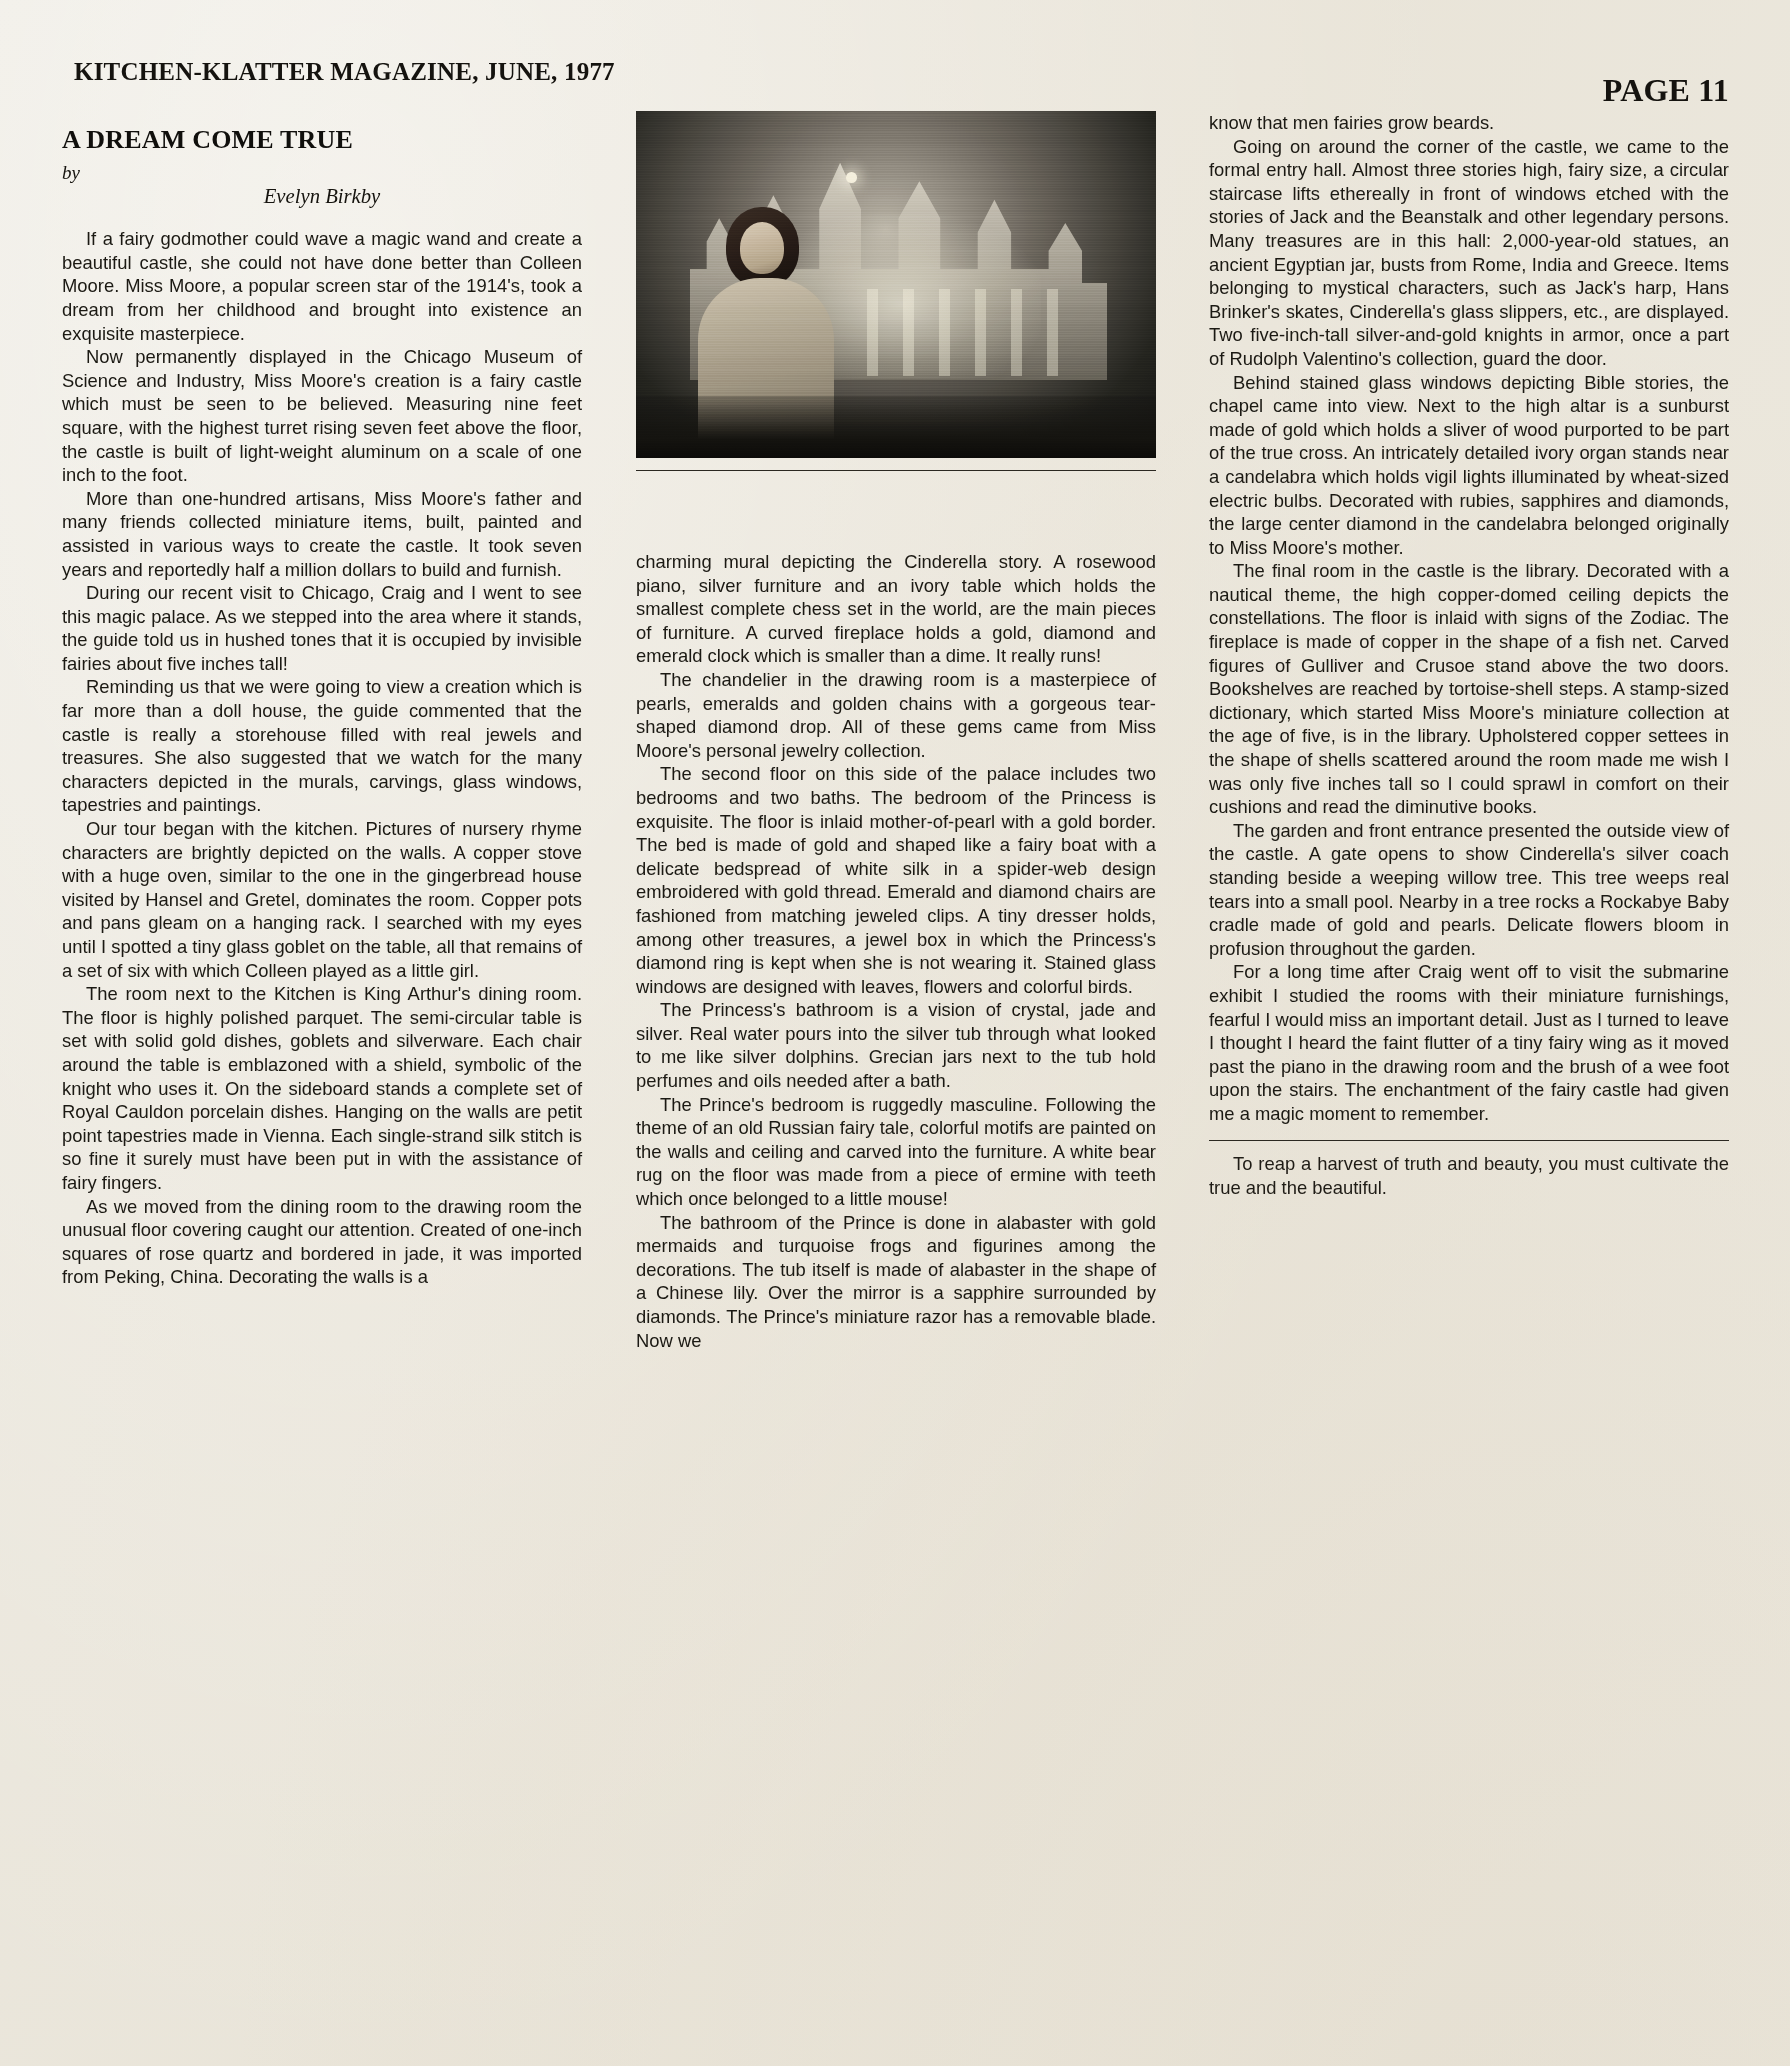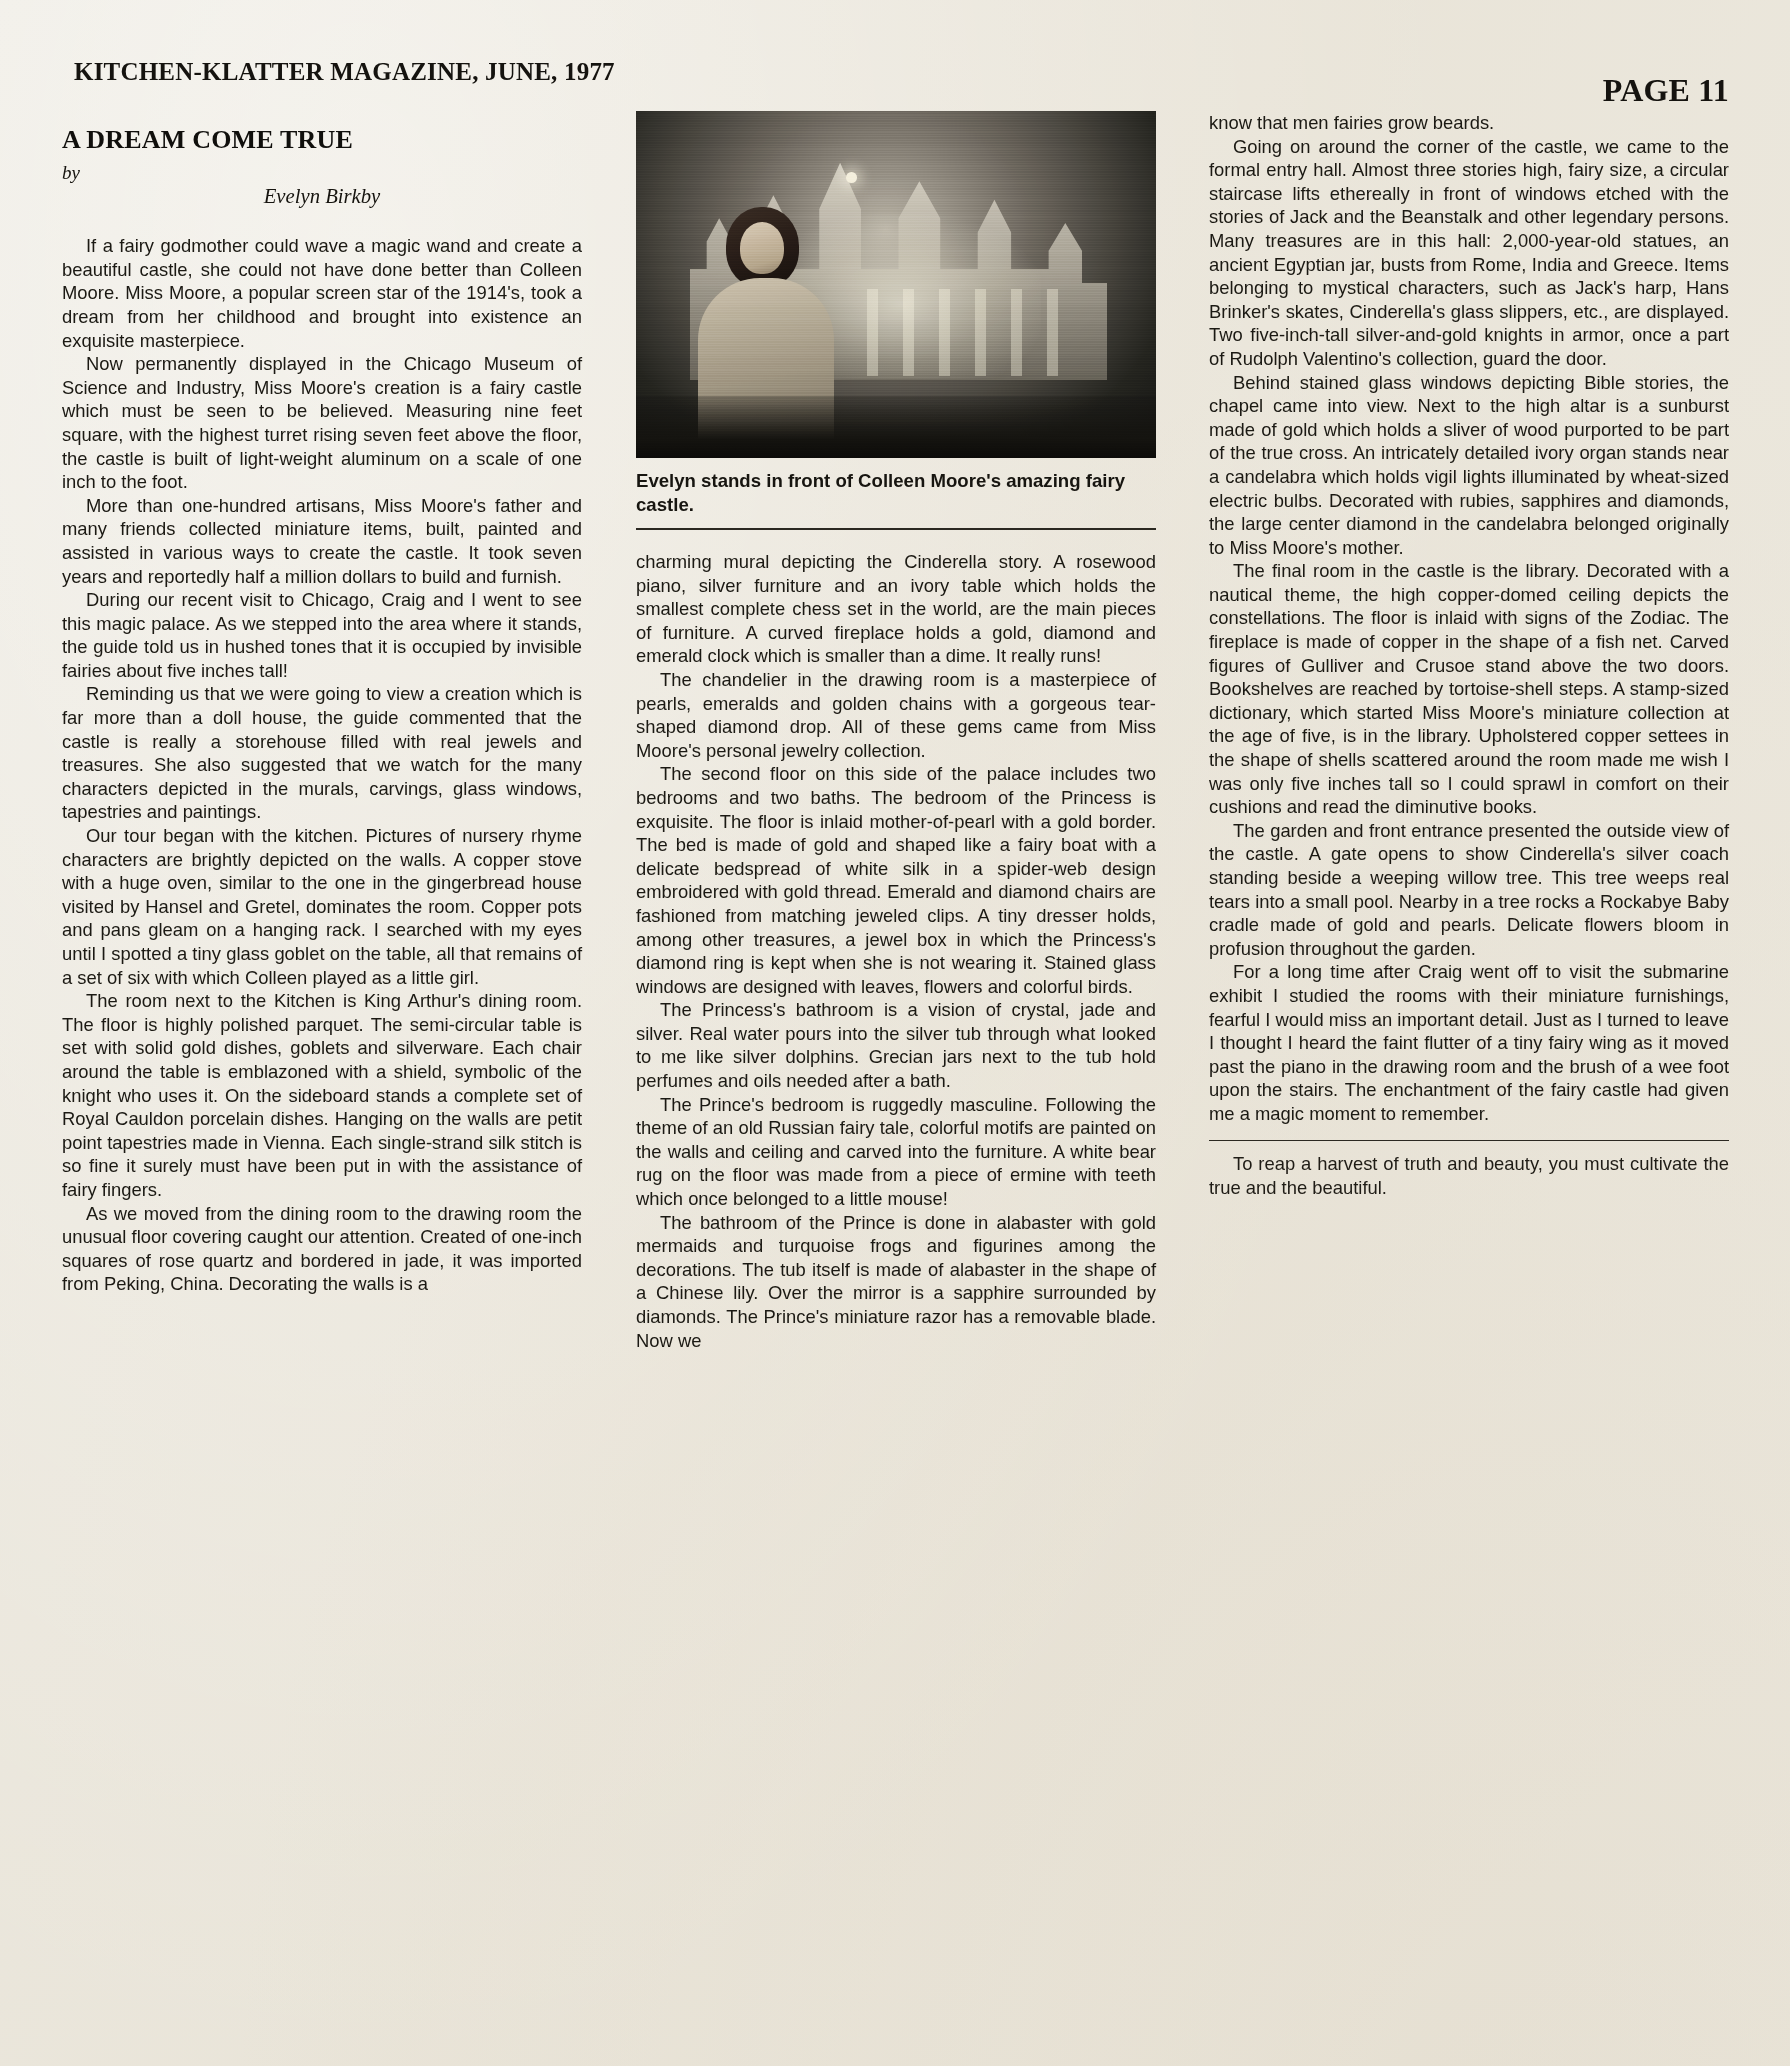--- a/index.html
+++ b/index.html
@@ -93,21 +93,21 @@
     text-align: left;
     color: #16140f;
     margin: 3.3px 0 0.8px 0;
   }
   .byline-name {
     font-family: "Liberation Serif", serif;
     font-style: italic;
     font-size: 20.7px;
     text-align: center;
     color: #16140f;
-    margin: 0 0 26px 0;
+    margin: 0 0 19px 0;
   }
 
   p.body {
     font-family: "Liberation Sans", sans-serif;
     font-size: 18.4px;
     line-height: 23.6px;
     text-align: justify;
     color: #1b1913;
     margin: 0 0 0 0;
     text-indent: 24px;
@@ -301,21 +301,20 @@
           <div class="castle"></div>
           <div class="castle-glow"></div>
           <div class="windows"></div>
           <div class="moon"></div>
           <div class="lady-head"></div>
           <div class="lady-face"></div>
           <div class="lady-body"></div>
           <div class="foreground"></div>
           <div class="grain"></div>
         </div>
-        <div class="caption">Evelyn stands in front of Colleen Moore's amazing fairy castle.</div>
         <div class="cap-rule"></div>
       </div>
 
       <div class="col2-body">
         <p class="body noindent">charming mural depicting the Cinderella story. A rosewood piano, silver furniture and an ivory table which holds the smallest complete chess set in the world, are the main pieces of furniture. A curved fireplace holds a gold, diamond and emerald clock which is smaller than a dime. It really runs!</p>
         <p class="body">The chandelier in the drawing room is a masterpiece of pearls, emeralds and golden chains with a gorgeous tear-shaped diamond drop. All of these gems came from Miss Moore's personal jewelry collection.</p>
         <p class="body">The second floor on this side of the palace includes two bedrooms and two baths. The bedroom of the Princess is exquisite. The floor is inlaid mother-of-pearl with a gold border. The bed is made of gold and shaped like a fairy boat with a delicate bedspread of white silk in a spider-web design embroidered with gold thread. Emerald and diamond chairs are fashioned from matching jeweled clips. A tiny dresser holds, among other treasures, a jewel box in which the Princess's diamond ring is kept when she is not wearing it. Stained glass windows are designed with leaves, flowers and colorful birds.</p>
         <p class="body">The Princess's bathroom is a vision of crystal, jade and silver. Real water pours into the silver tub through what looked to me like silver dolphins. Grecian jars next to the tub hold perfumes and oils needed after a bath.</p>
         <p class="body">The Prince's bedroom is ruggedly masculine. Following the theme of an old Russian fairy tale, colorful motifs are painted on the walls and ceiling and carved into the furniture. A white bear rug on the floor was made from a piece of ermine with teeth which once belonged to a little mouse!</p>
         <p class="body">The bathroom of the Prince is done in alabaster with gold mermaids and turquoise frogs and figurines among the decorations. The tub itself is made of alabaster in the shape of a Chinese lily. Over the mirror is a sapphire surrounded by diamonds. The Prince's miniature razor has a removable blade. Now we</p>

